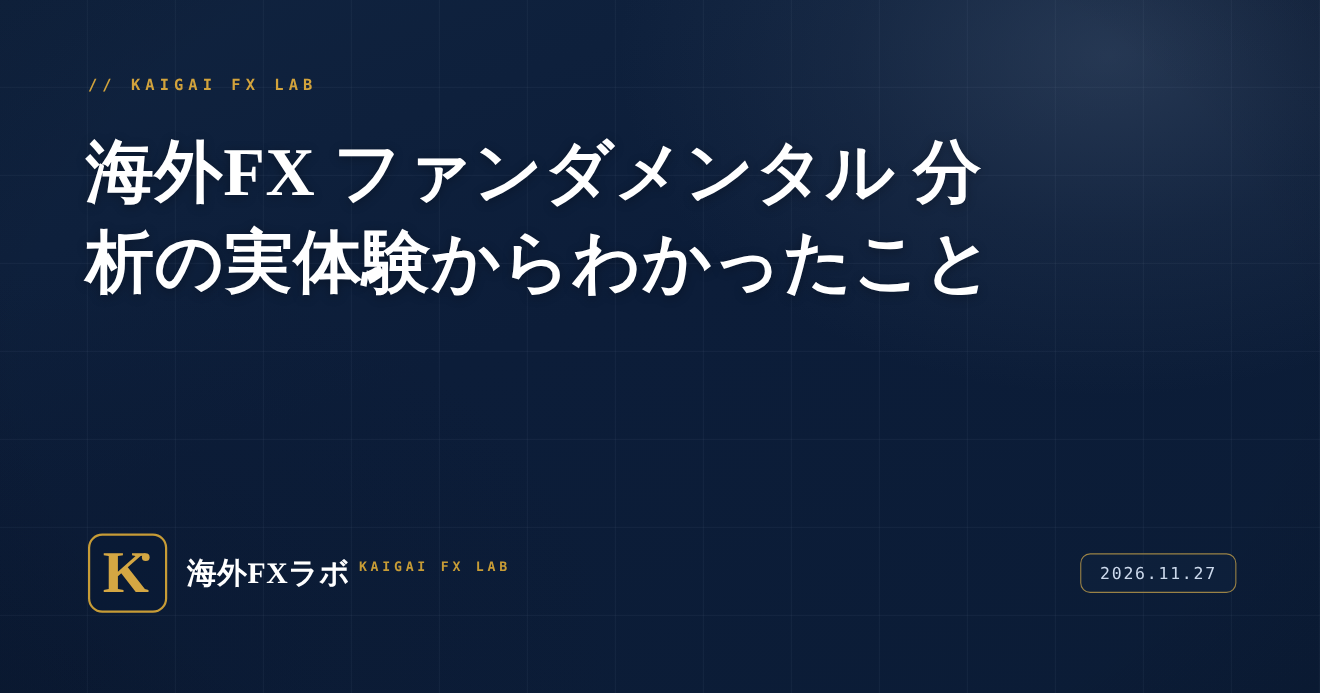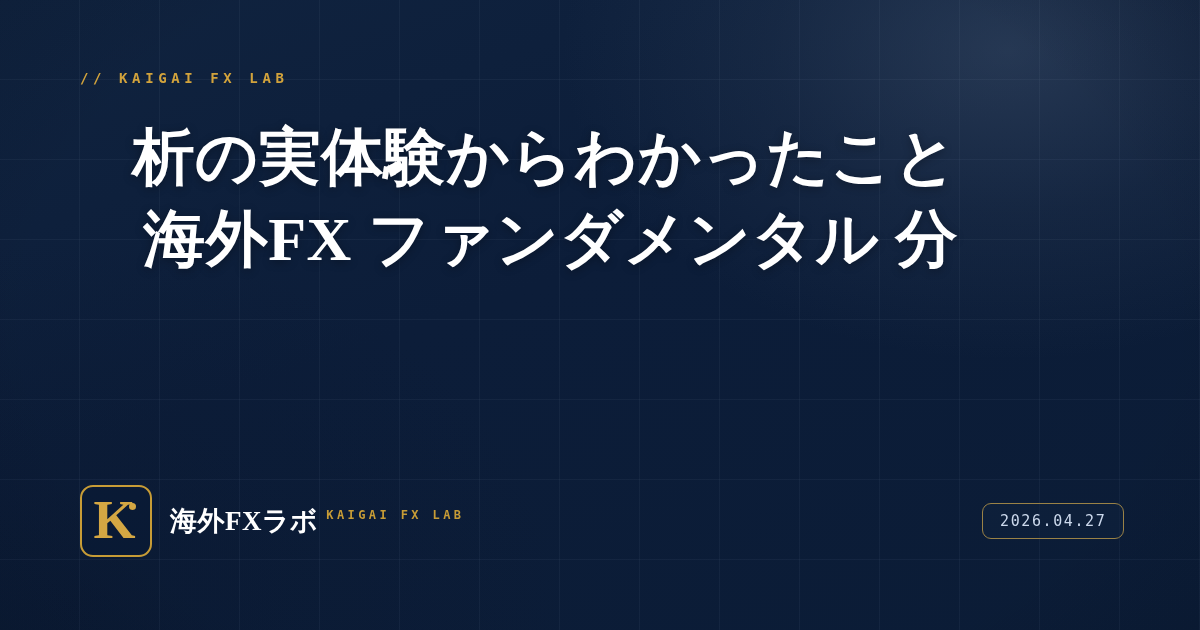--- a/index.html
+++ b/index.html
@@ -46,21 +46,21 @@
     background-size:80px 80px;
     background-position:-1px -1px;
   }
   .bg-vignette {
     position:absolute; inset:0;
     background:radial-gradient(ellipse 1100px 760px at 50% 50%,
                 rgba(0,0,0,0) 52%, rgba(4,10,22,0.38) 100%);
   }
 
   
-  .content { position:absolute; inset:0;text-align:right; }
+  .content { position:absolute; inset:0; }
 
   .eyebrow {
     position:absolute;
     left:80px; top:70px;
     font-family:"DejaVu Sans Mono", monospace;
     font-size:14px;
     font-weight:700;
     letter-spacing:4.6px;
     color:#d2a33c;
     white-space:nowrap;
@@ -161,31 +161,31 @@
   <div class="bg-glow-tr"></div>
   <div class="bg-glow-bl"></div>
   <div class="bg-grid"></div>
   <div class="bg-vignette"></div>
 
   <div class="content">
 
     <div class="eyebrow">// KAIGAI FX LAB</div>
 
     <h1 class="headline">
+      <span class="ln">海外FX ファンダメンタル 分</span>
       <span class="ln">析の実体験からわかったこと</span>
-      <span class="ln">海外FX ファンダメンタル 分</span>
     </h1>
 
     <div class="brand">
       <div class="brand-mark">
         <span class="k">K</span>
         <span class="dot"></span>
       </div>
       <div class="brand-text">
         <div class="brand-name">海外FXラボ</div>
         <div class="brand-sub">KAIGAI FX LAB</div>
       </div>
     </div>
 
-    <div class="date-badge">2026.04.27</div>
+    <div class="date-badge">2026.11.27</div>
 
   </div>
 </div>
 
 </body></html>

